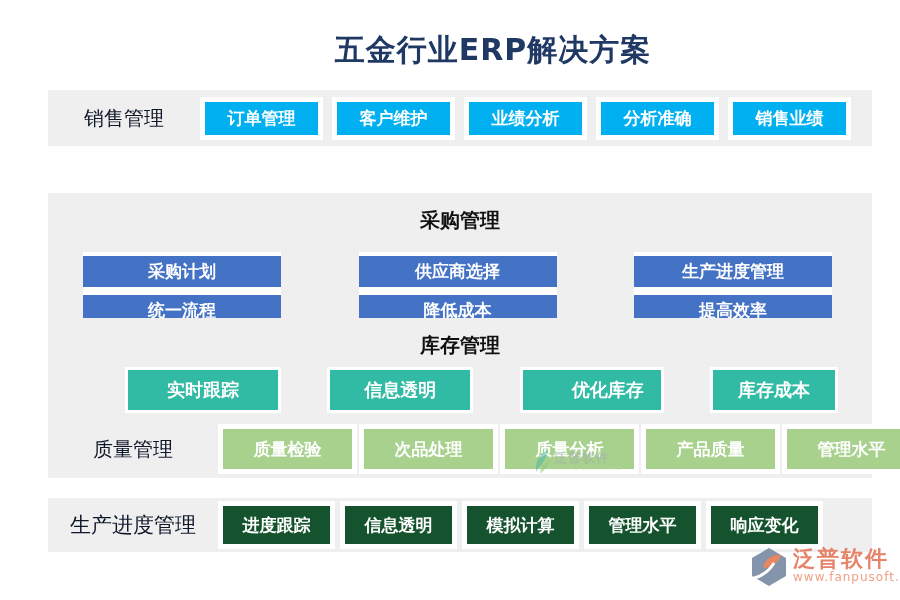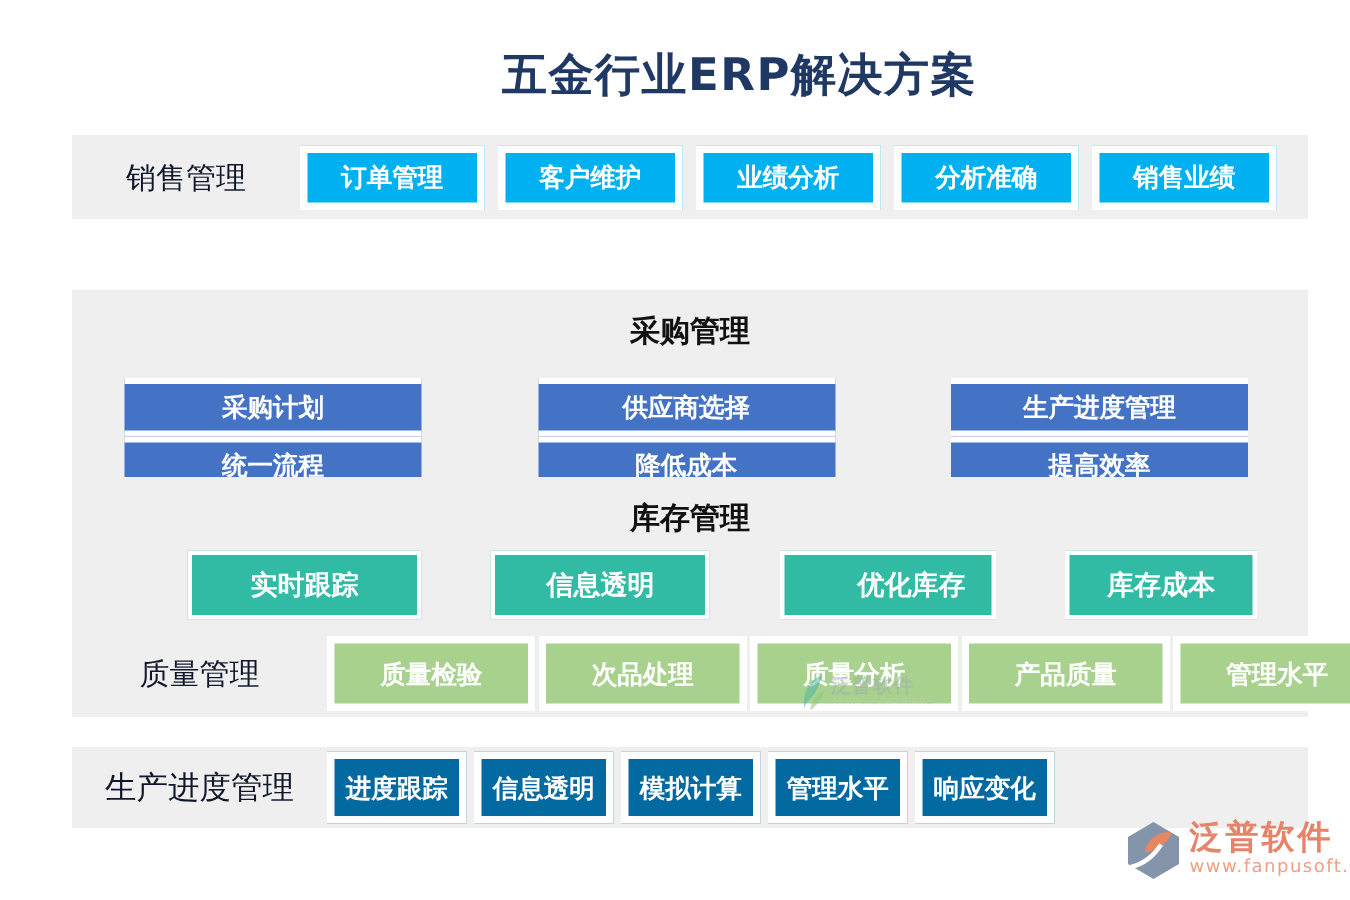--- a/index.html
+++ b/index.html
@@ -34,21 +34,21 @@
     color: #fff; font-weight: bold; white-space: nowrap;
   }
   .sec-sales   { top: 90px;  height: 56px; }
   .sec-sales .chips { gap: 9px; }
   .chip-cyan   { background: #00b0f0; width: 123px; height: 43px; font-size: 17px; }
   .sec-quality { top: 420px; height: 58px; }
   .sec-quality .chips { gap: 2px; }
   .chip-lgreen { background: #a8d18d; width: 139px; height: 50px; font-size: 17px; }
   .sec-prod    { top: 498px; height: 54px; }
   .sec-prod .chips { gap: 5px; }
-  .chip-green  { background: #0369a1; width: 93px; height: 48px; font-size: 17px; }
+  .chip-green  { background: #14532d; width: 117px; height: 48px; font-size: 17px; }
   
   .box-title {
     text-align: center; font-size: 20px; font-weight: bold; color: #111;
     padding-top: 14px;
   }
   .sec-purchase { top: 158px; height: 150px; margin-top: 35px; }
   .pgrid {
     display: flex; justify-content: space-between;
     padding: 18px 40px 0 35px;
   }

